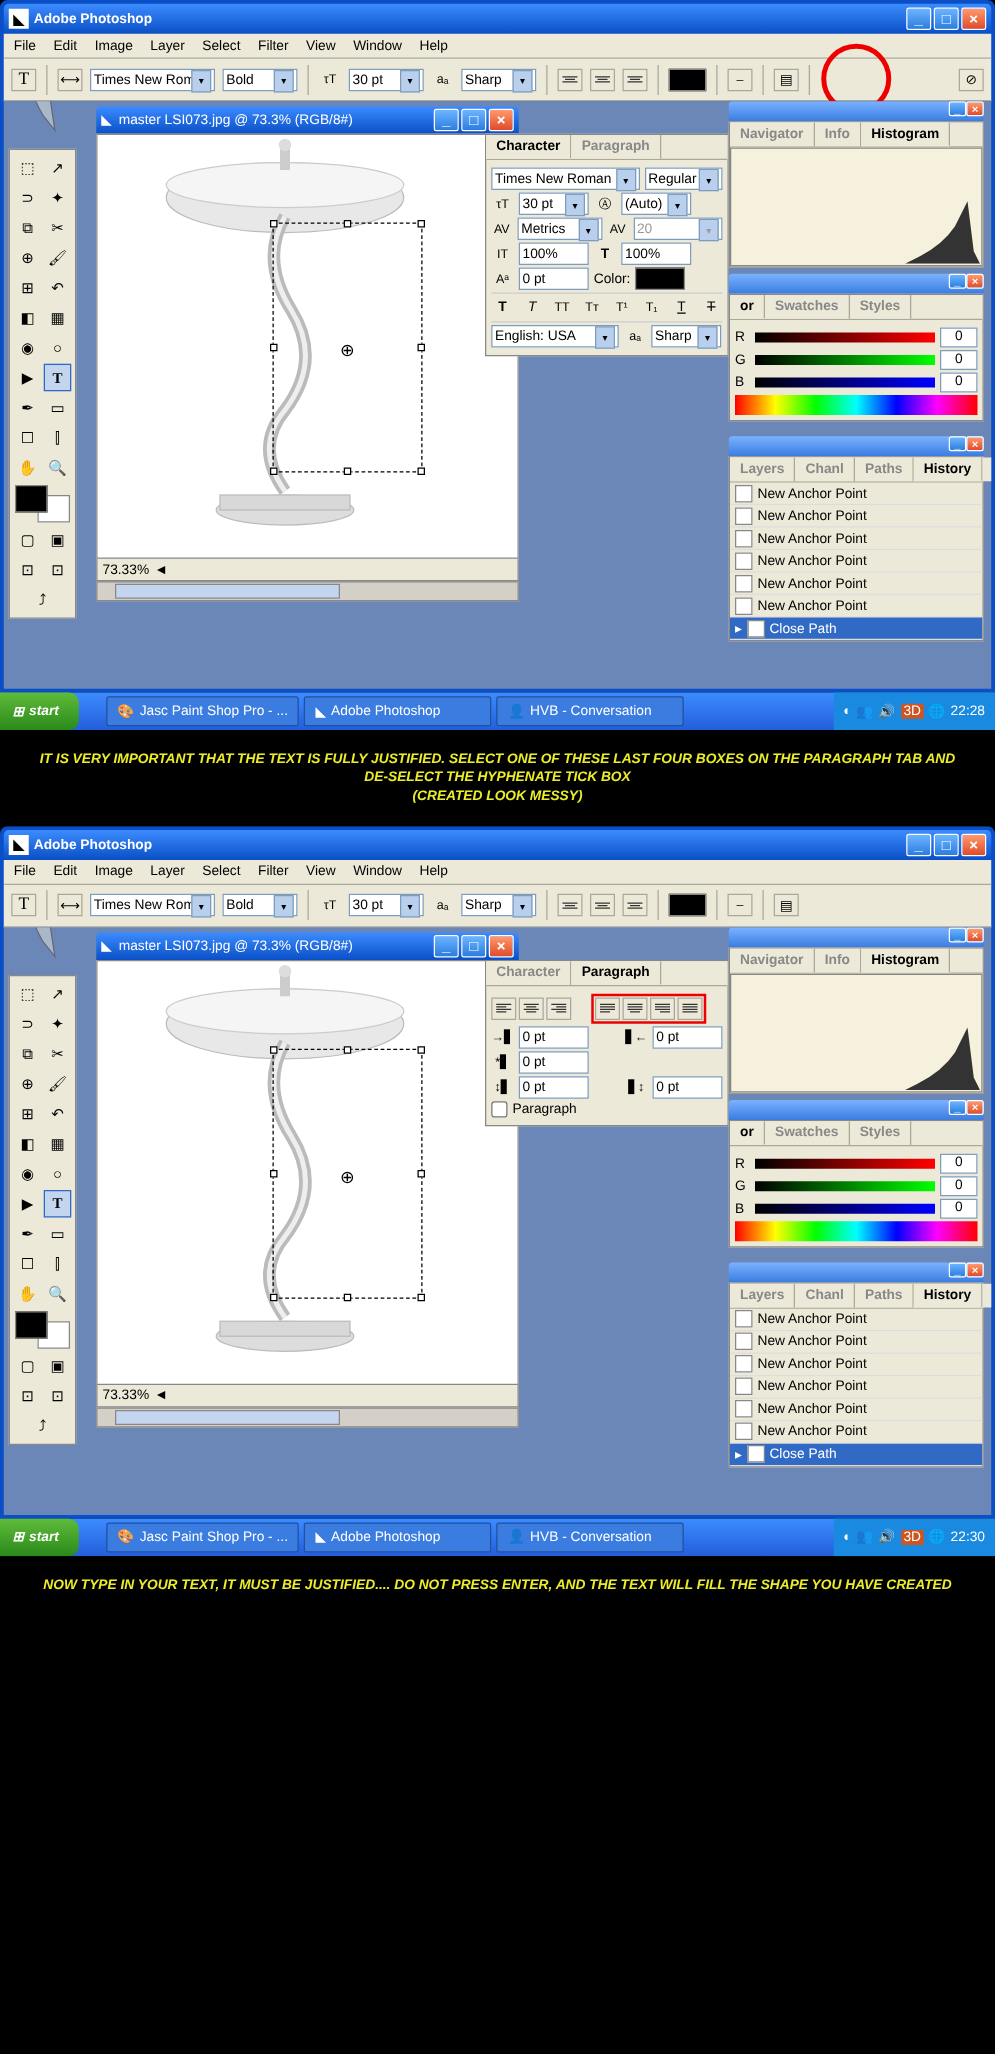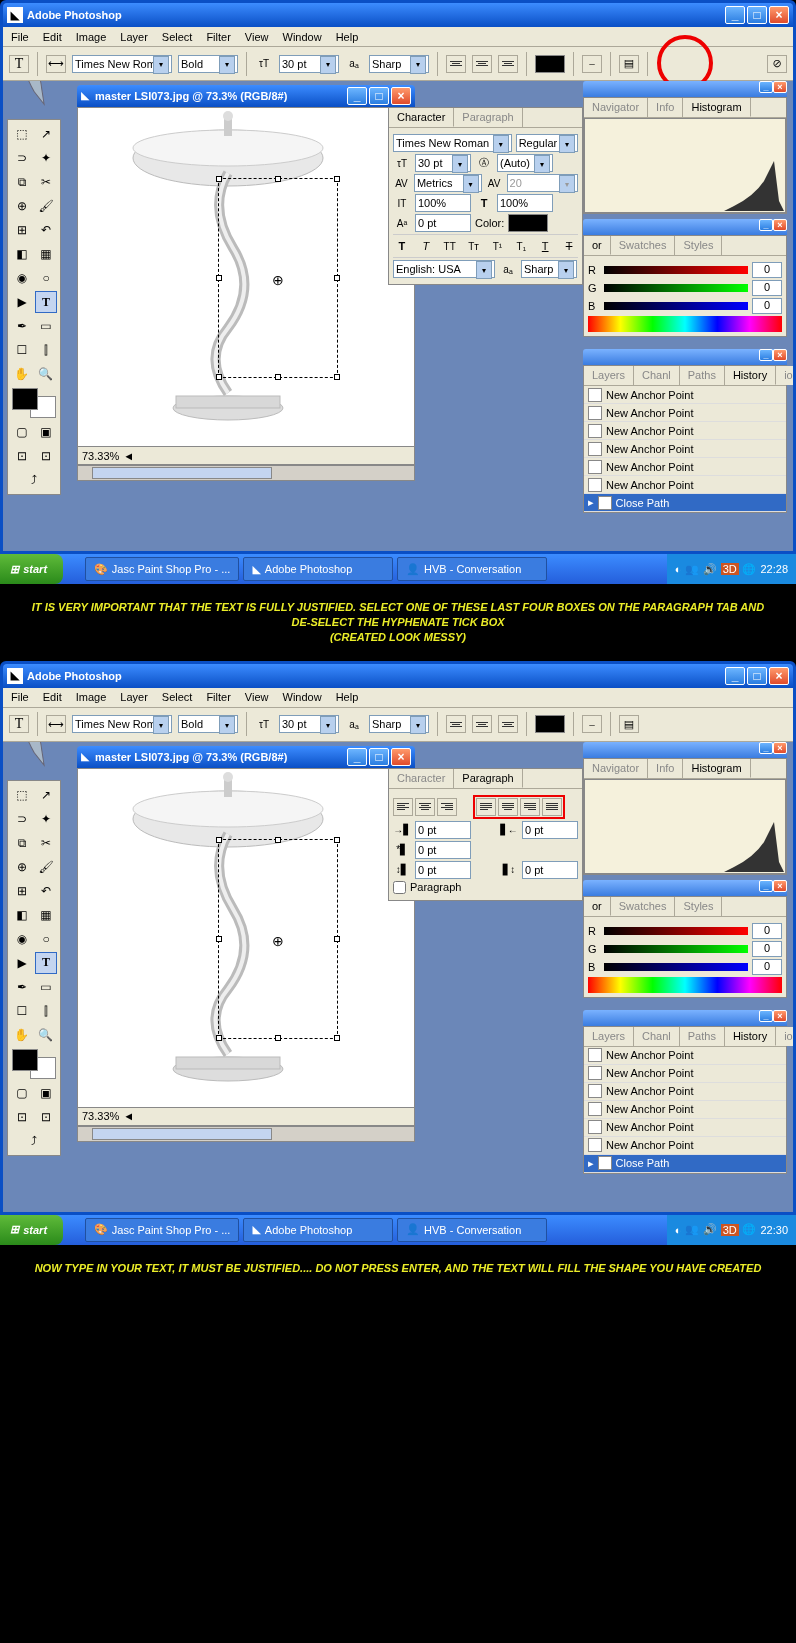--- a/index.html
+++ b/index.html
@@ -17,31 +17,31 @@
 .optbar{background:#ece9d8;height:34px;border-bottom:1px solid #aca899;display:flex;align-items:center;padding:0 6px;gap:6px;}
 .workspace{background:#6b87b8;height:470px;position:relative;overflow:hidden;}
 .toolbox{position:absolute;left:4px;top:4px;width:54px;background:#ece9d8;border:1px solid #888;display:flex;flex-wrap:wrap;padding:2px;}
 .toolbox .tool{width:22px;height:22px;border:1px solid #ece9d8;margin:1px;display:flex;align-items:center;justify-content:center;font-size:12px;}
 .toolbox .tool.active{border:1px solid #316ac5;background:#c4d5f0;}
 .toolbox .swatch-big{width:46px;height:30px;position:relative;margin:2px;}
 .fg-sw{width:26px;height:22px;background:#000;border:1px solid #888;position:absolute;top:0;left:0;}
 .bg-sw{width:26px;height:22px;background:#fff;border:1px solid #888;position:absolute;bottom:0;right:0;}
 .doc-win{position:absolute;left:74px;top:4px;width:338px;}
 .doc-titlebar{height:22px;background:linear-gradient(#3c8cff,#0a4fc5);display:flex;align-items:center;color:#fff;padding:0 4px;border-radius:4px 4px 0 0;}
-.doc-titlebar .title{flex:1;font-weight:bold;font-size:11px;}
+.doc-titlebar .title{flex:1;font-weight:normal;font-size:11px;}
 .doc-body{background:#fff;height:340px;position:relative;border:1px solid #888;}
 .lamp-svg{position:absolute;left:40px;top:0;}
 .sel-box{position:absolute;left:140px;top:70px;width:120px;height:200px;border:1px dashed #000;}
 .handle{width:6px;height:6px;background:#fff;border:1px solid #000;position:absolute;}
 .doc-status{height:18px;background:#ece9d8;border:1px solid #888;border-top:none;display:flex;align-items:center;padding:0 4px;}
 .scroll-h{height:16px;background:#d4d0c8;border:1px solid #888;display:flex;align-items:center;}
 .scroll-thumb{height:12px;background:#c4d5f0;border:1px solid #888;margin:0 14px;}
 .palette{position:absolute;background:#ece9d8;border:1px solid #888;}
 .palette .pal-title{height:20px;background:#ece9d8;display:flex;border-bottom:1px solid #aca899;}
-.pal-tab{padding:3px 8px;background:#ece9d8;border-right:1px solid #aca899;color:#888;}
+.pal-tab{padding:3px 8px;background:#ece9d8;border-right:1px solid #aca899;color:#888;font-weight:bold;}
 .pal-tab.active{background:#ece9d8;color:#000;border-bottom:1px solid #ece9d8;}
 .pal-body{padding:4px;}
 .dd{height:18px;background:#fff;border:1px solid #7f9db9;display:flex;align-items:center;padding:0 2px;position:relative;}
 .dd::after{content:"▾";position:absolute;right:2px;top:0;width:14px;height:16px;background:#b8d0ee;border:1px solid #7f9db9;display:flex;align-items:center;justify-content:center;font-size:8px;}
 .inp{height:18px;background:#fff;border:1px solid #7f9db9;padding:0 2px;display:flex;align-items:center;}
 .histogram{height:95px;background:#f5f1dc;border:1px solid #888;position:relative;}
 .hist-path{position:absolute;bottom:1px;right:1px;}
 .rgb-row{display:flex;align-items:center;gap:4px;margin:2px 0;}
 .rgb-label{width:12px;}
 .rgb-bar{height:8px;flex:1;}

